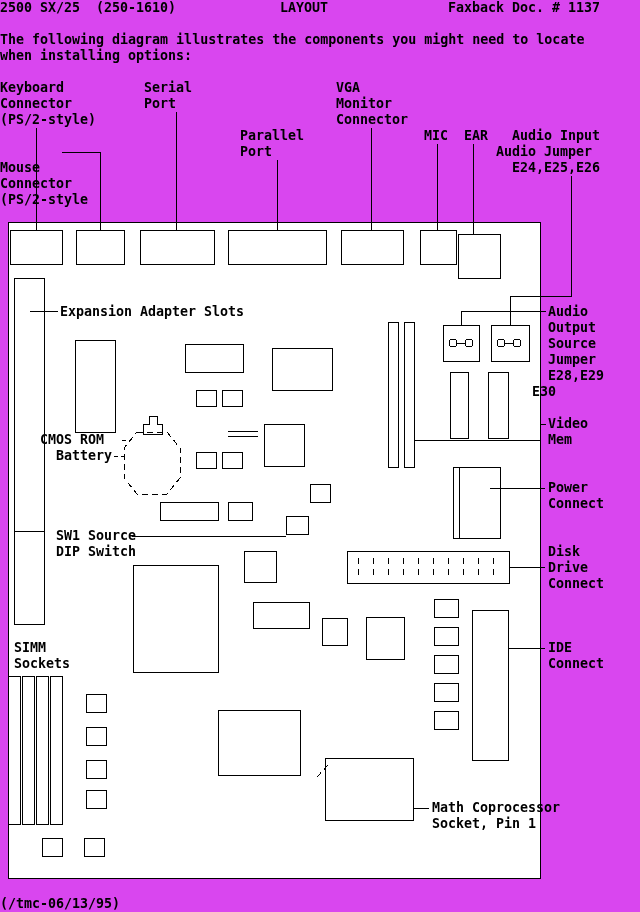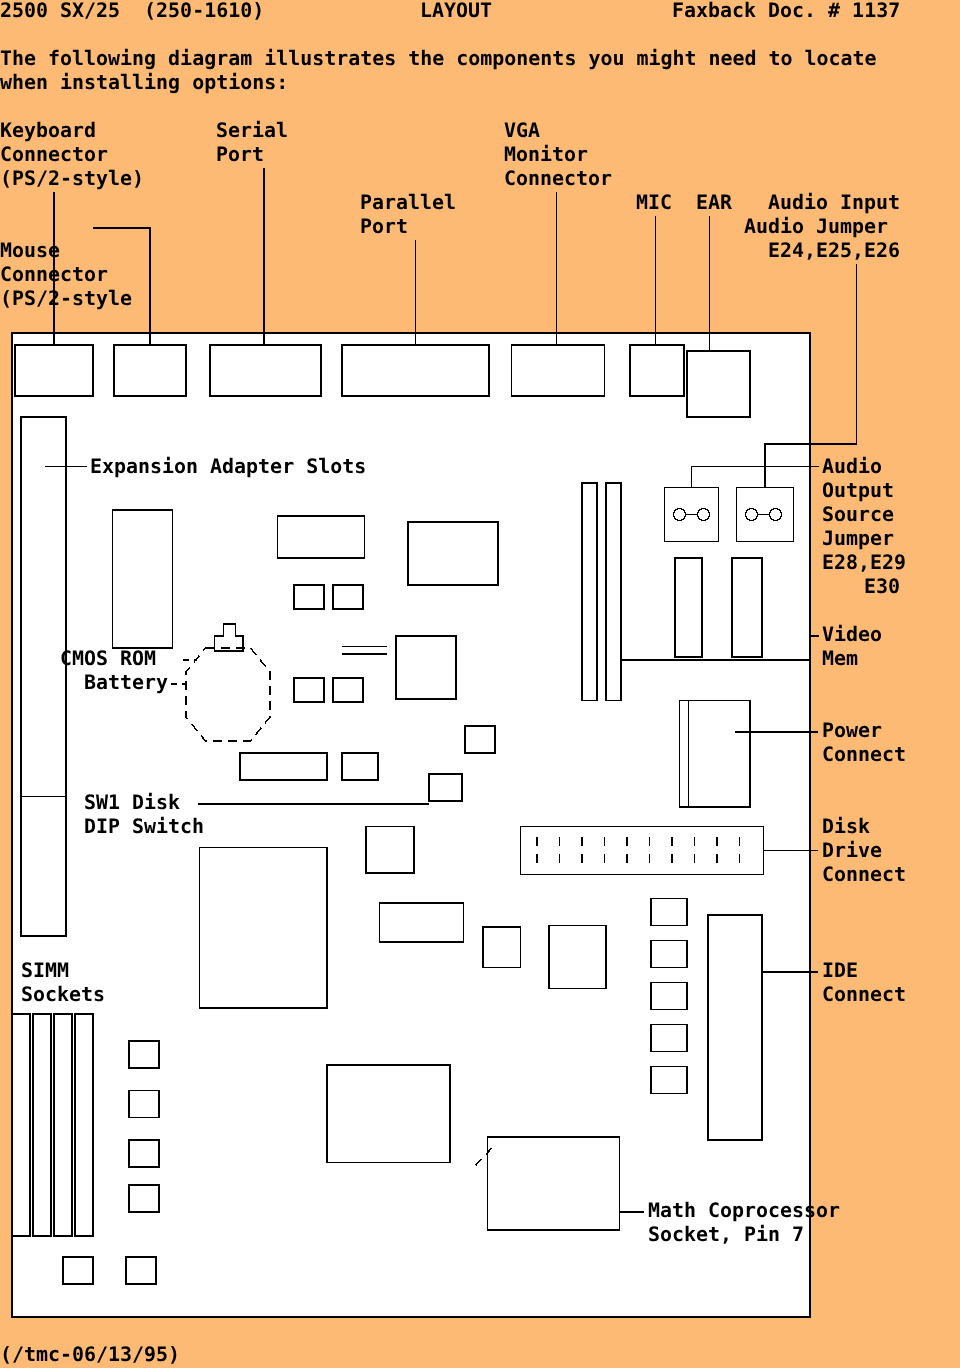--- a/index.html
+++ b/index.html
@@ -1,16 +1,16 @@
 <!DOCTYPE html>
 <html><head>
 <meta charset="utf-8">
 <style>
   html,body{margin:0;padding:0;background:#fff;}
-  .page{position:relative;width:640px;height:912px;background:#fdba74;overflow:hidden;
+  .page{position:relative;width:640px;height:912px;background:#d946ef;overflow:hidden;
         font-family:"DejaVu Sans Mono","Liberation Mono",monospace;}
   .txt{position:absolute;white-space:pre;color:#000;
        font:bold 13.3px/16px "DejaVu Sans Mono","Liberation Mono",monospace;
        height:16px;z-index:2;}
   svg.diagram{position:absolute;left:0;top:0;z-index:1;}
 </style>
 </head>
 <body>
 
 <div class="page">
@@ -143,33 +143,33 @@
   <div class="txt" style="left:512px;top:128px">Audio Input</div>
   <div class="txt" style="left:496px;top:144px">Audio Jumper</div>
   <div class="txt" style="left:512px;top:160px">E24,E25,E26</div>
   <div class="txt" style="left:0;top:160px">Mouse</div>
   <div class="txt" style="left:0;top:176px">Connector</div>
   <div class="txt" style="left:0;top:192px">(PS/2-style</div>
 
   <div class="txt" style="left:60px;top:304px">Expansion Adapter Slots</div>
   <div class="txt" style="left:40px;top:432px">CMOS ROM</div>
   <div class="txt" style="left:56px;top:448px">Battery</div>
-  <div class="txt" style="left:56px;top:528px">SW1 Disk</div>
+  <div class="txt" style="left:56px;top:528px">SW1 Source</div>
   <div class="txt" style="left:56px;top:544px">DIP Switch</div>
   <div class="txt" style="left:14px;top:640px">SIMM</div>
   <div class="txt" style="left:14px;top:656px">Sockets</div>
   <div class="txt" style="left:432px;top:800px">Math Coprocessor</div>
-  <div class="txt" style="left:432px;top:816px">Socket, Pin 7</div>
+  <div class="txt" style="left:432px;top:816px">Socket, Pin 1</div>
 
   <div class="txt" style="left:548px;top:304px">Audio</div>
   <div class="txt" style="left:548px;top:320px">Output</div>
   <div class="txt" style="left:548px;top:336px">Source</div>
   <div class="txt" style="left:548px;top:352px">Jumper</div>
   <div class="txt" style="left:548px;top:368px">E28,E29</div>
-  <div class="txt" style="left:576px;top:384px">E30</div>
+  <div class="txt" style="left:532px;top:384px">E30</div>
   <div class="txt" style="left:548px;top:416px">Video</div>
   <div class="txt" style="left:548px;top:432px">Mem</div>
   <div class="txt" style="left:548px;top:480px">Power</div>
   <div class="txt" style="left:548px;top:496px">Connect</div>
   <div class="txt" style="left:548px;top:544px">Disk</div>
   <div class="txt" style="left:548px;top:560px">Drive</div>
   <div class="txt" style="left:548px;top:576px">Connect</div>
   <div class="txt" style="left:548px;top:640px">IDE</div>
   <div class="txt" style="left:548px;top:656px">Connect</div>
 

